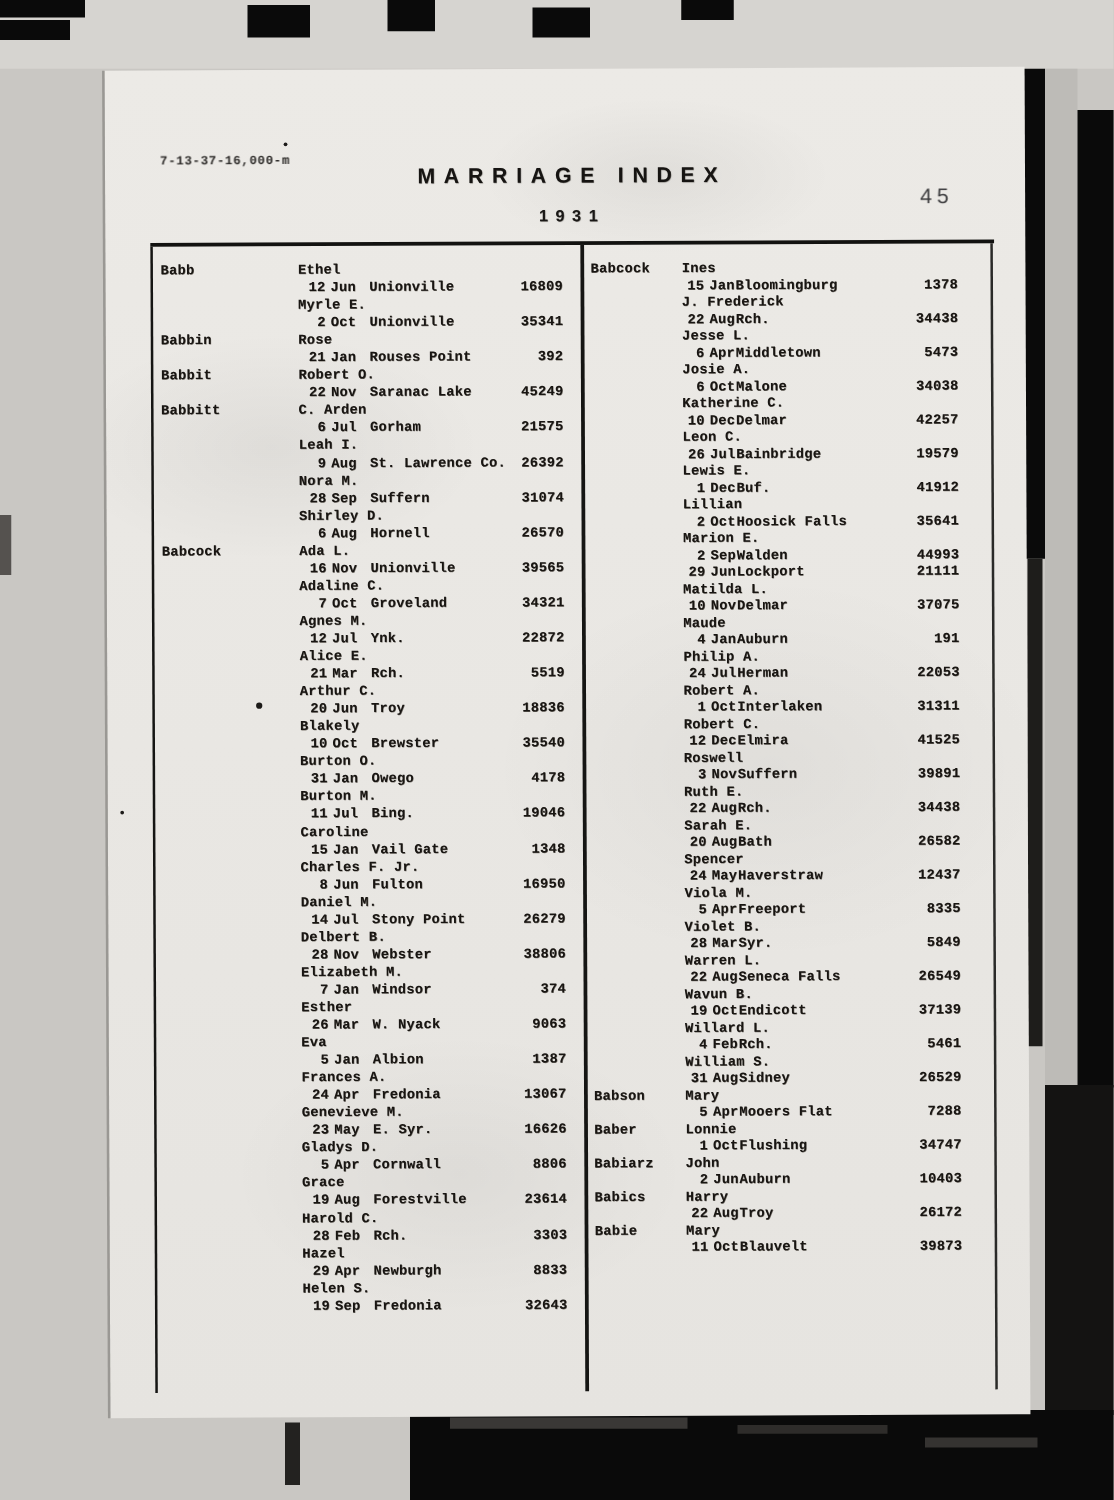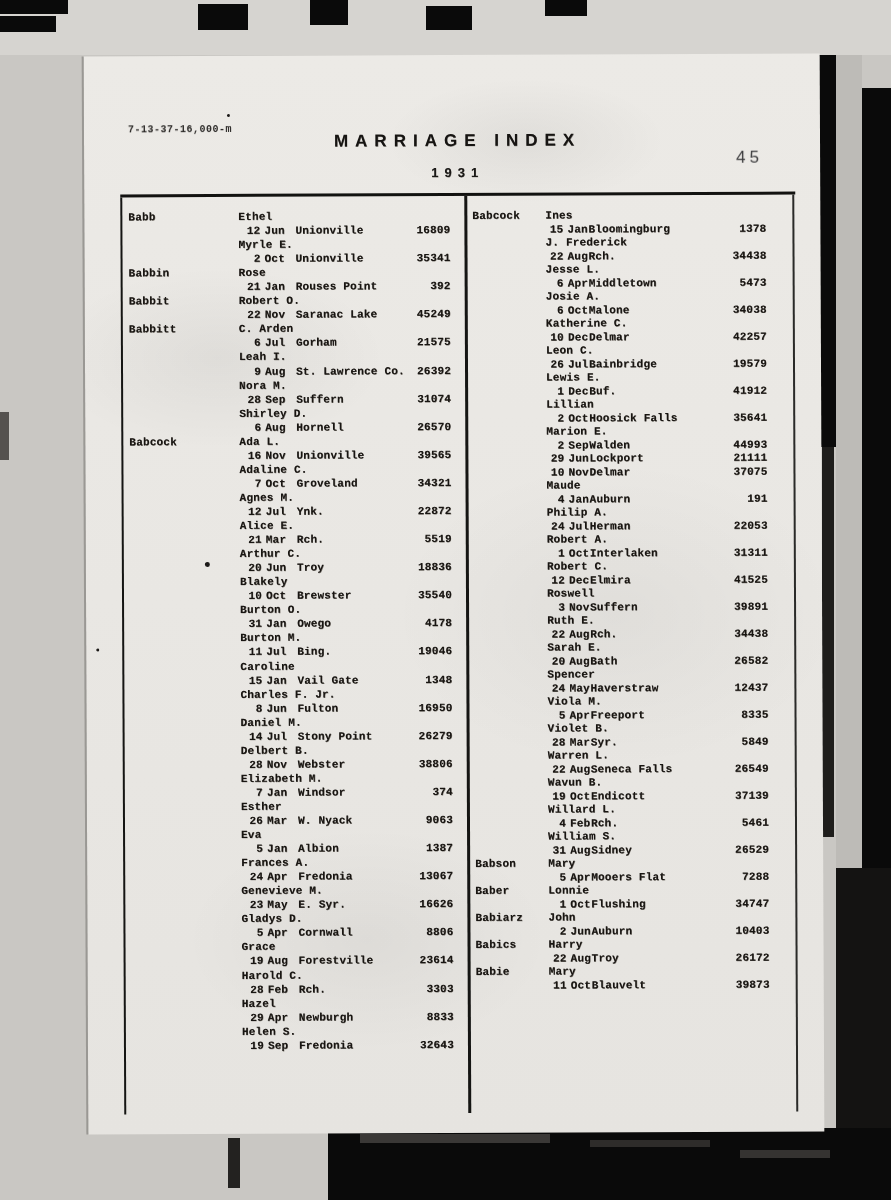--- a/index.html
+++ b/index.html
@@ -470,20 +470,23 @@
           <span class="d-month">Sep</span>
           <span class="d-place">Walden</span>
           <span class="d-cert">44993</span>
         </div>
         <div class="row detail-row">
           <span class="d-day">29</span>
           <span class="d-month">Jun</span>
           <span class="d-place">Lockport</span>
           <span class="d-cert">21111</span>
         </div>
+        <div class="row name-row">
+          <span class="given">Matilda L.</span>
+        </div>
         <div class="row detail-row">
           <span class="d-day">10</span>
           <span class="d-month">Nov</span>
           <span class="d-place">Delmar</span>
           <span class="d-cert">37075</span>
         </div>
         <div class="row name-row">
           <span class="given">Maude</span>
         </div>
         <div class="row detail-row">

